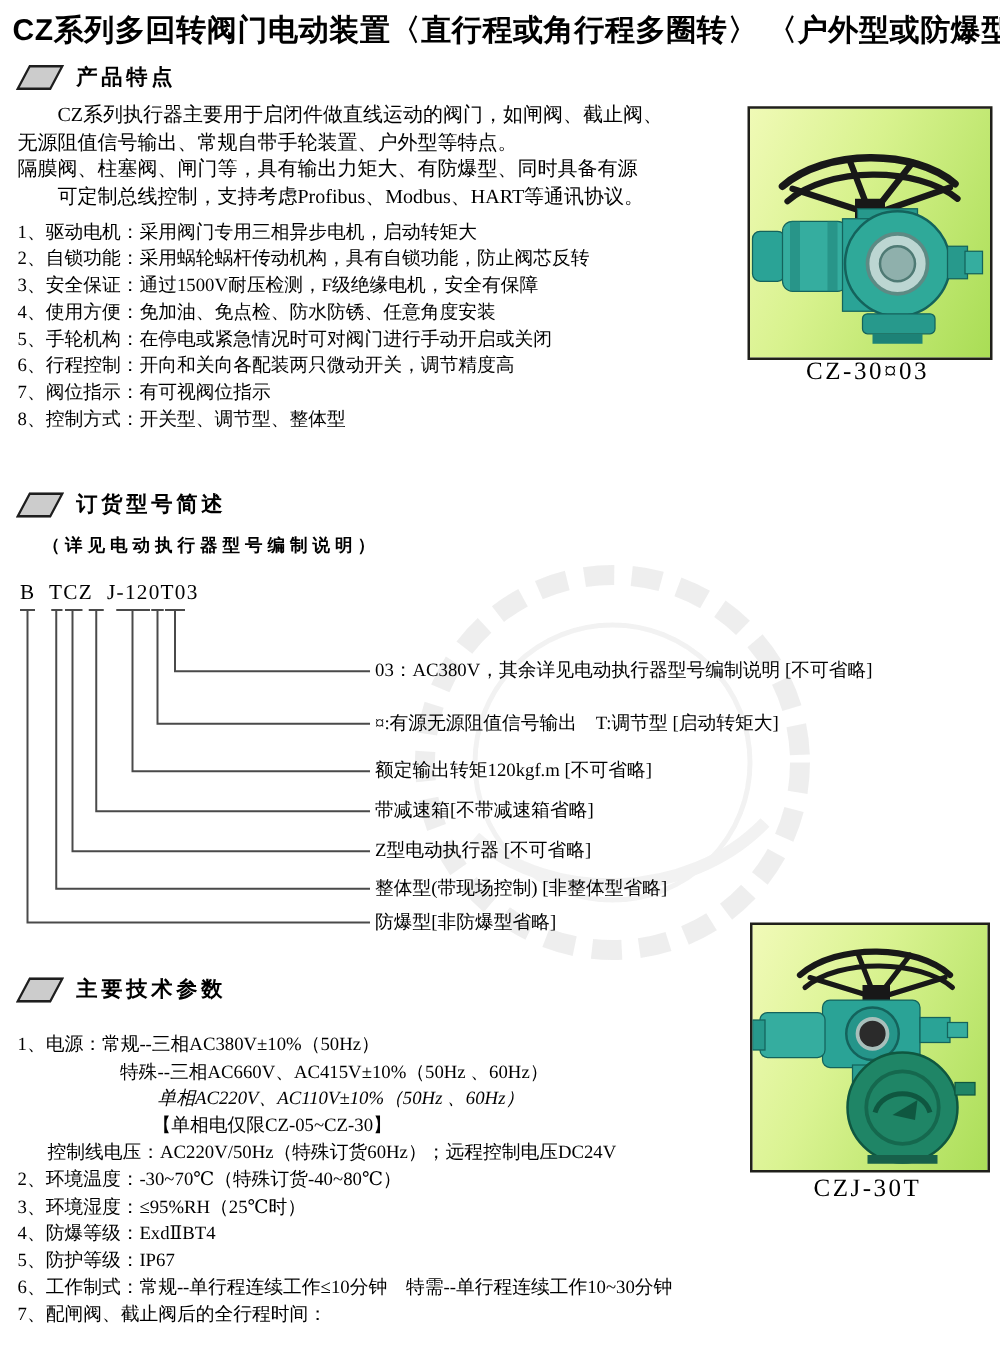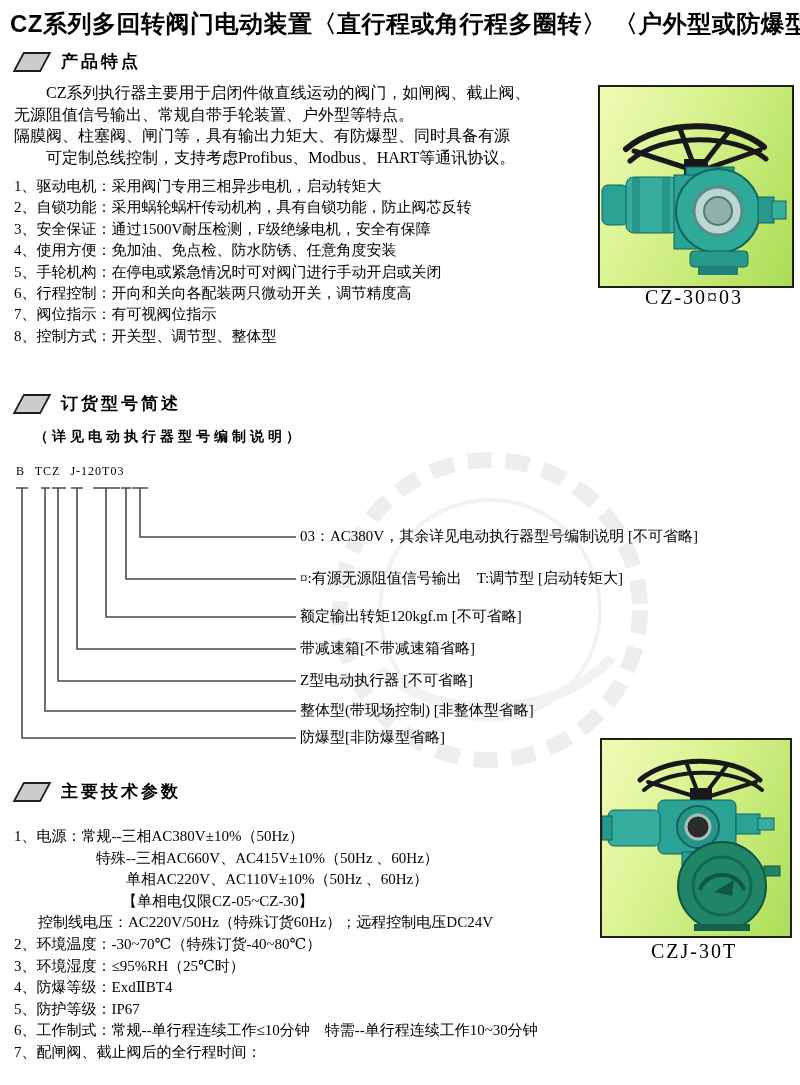--- a/index.html
+++ b/index.html
@@ -26,31 +26,31 @@
   .intro{top:82px;left:14px;width:585px;font-size:16px;line-height:21.7px;}
   .intro div{white-space:pre;}
   .indent{padding-left:32px;}
 
   
   .features{top:176px;left:14px;font-size:15px;line-height:21.4px;}
   .features div{white-space:pre;}
 
   
   .order-note{top:428px;left:34px;font-size:14px;font-weight:bold;letter-spacing:4px;white-space:pre;text-align:center;}
-  .model-code{top:464px;left:16px;font-size:12px;letter-spacing:1px;word-spacing:6px;white-space:pre;}
+  .model-code{top:464px;left:16px;font-size:17px;letter-spacing:1px;word-spacing:6px;white-space:pre;}
   .diagram-svg{left:0;top:455px;}
   .callout{left:300px;font-size:15px;white-space:pre;}
   .c1{top:527px}.c2{top:569px}.c3{top:607px}.c4{top:639px}
   .c5{top:671px}.c6{top:701px}.c7{top:728px}
 
   
   .specs{top:826px;left:14px;font-size:15px;line-height:21.6px;}
   .specs div{white-space:pre;}
   .in-a{padding-left:82px;}
-  .in-b{padding-left:112px;}
+  .in-b{padding-left:112px;font-style:italic;}
   .in-c{padding-left:108px;}
   .in-d{padding-left:24px;}
 
   
   .figure{border:2px solid #20201a;}
   .fig1{left:598px;top:85px;width:192px;height:199px;
     background:linear-gradient(115deg,#f0fab6 0%,#d8f28e 40%,#a9dd55 100%);}
   .fig2{left:600px;top:738px;width:188px;height:196px;
     background:linear-gradient(115deg,#f1fab8 0%,#daf392 40%,#abde58 100%);}
   .fig-label{font-size:20px;letter-spacing:2px;text-align:center;white-space:pre;}

